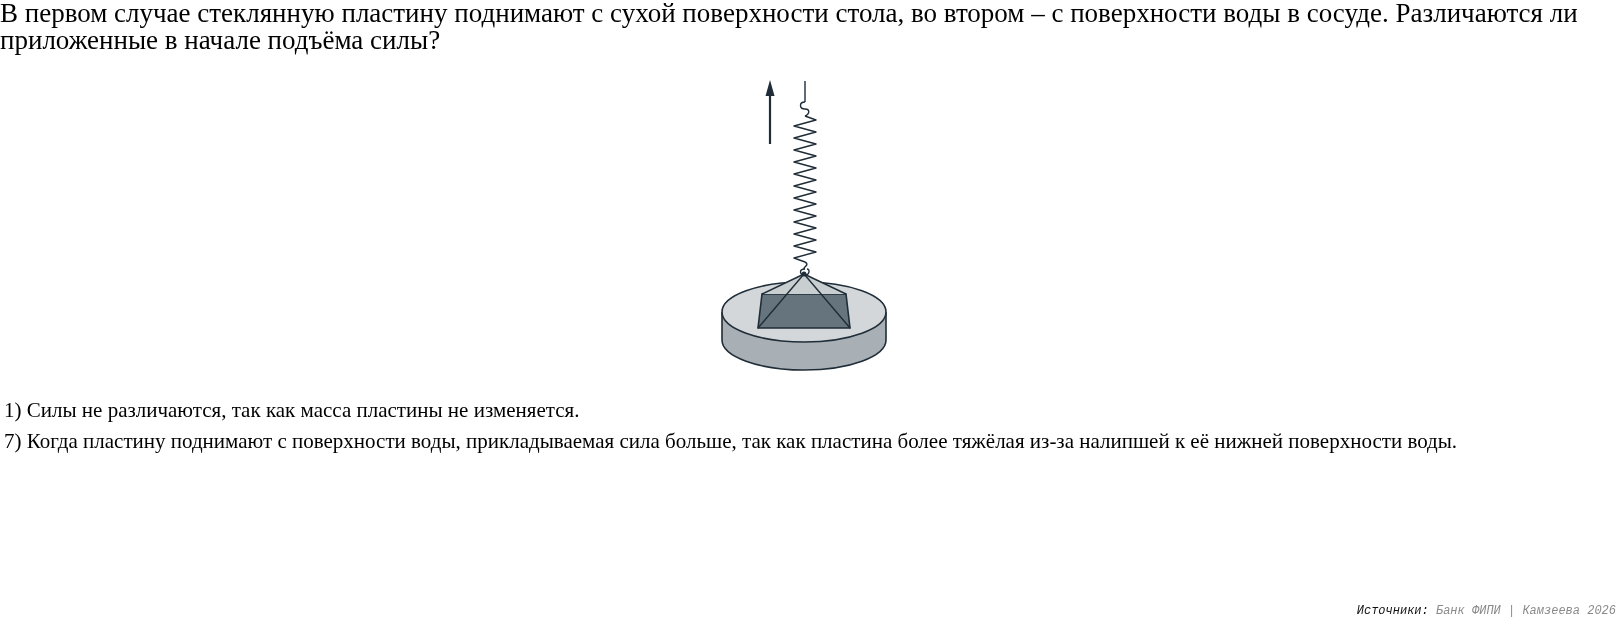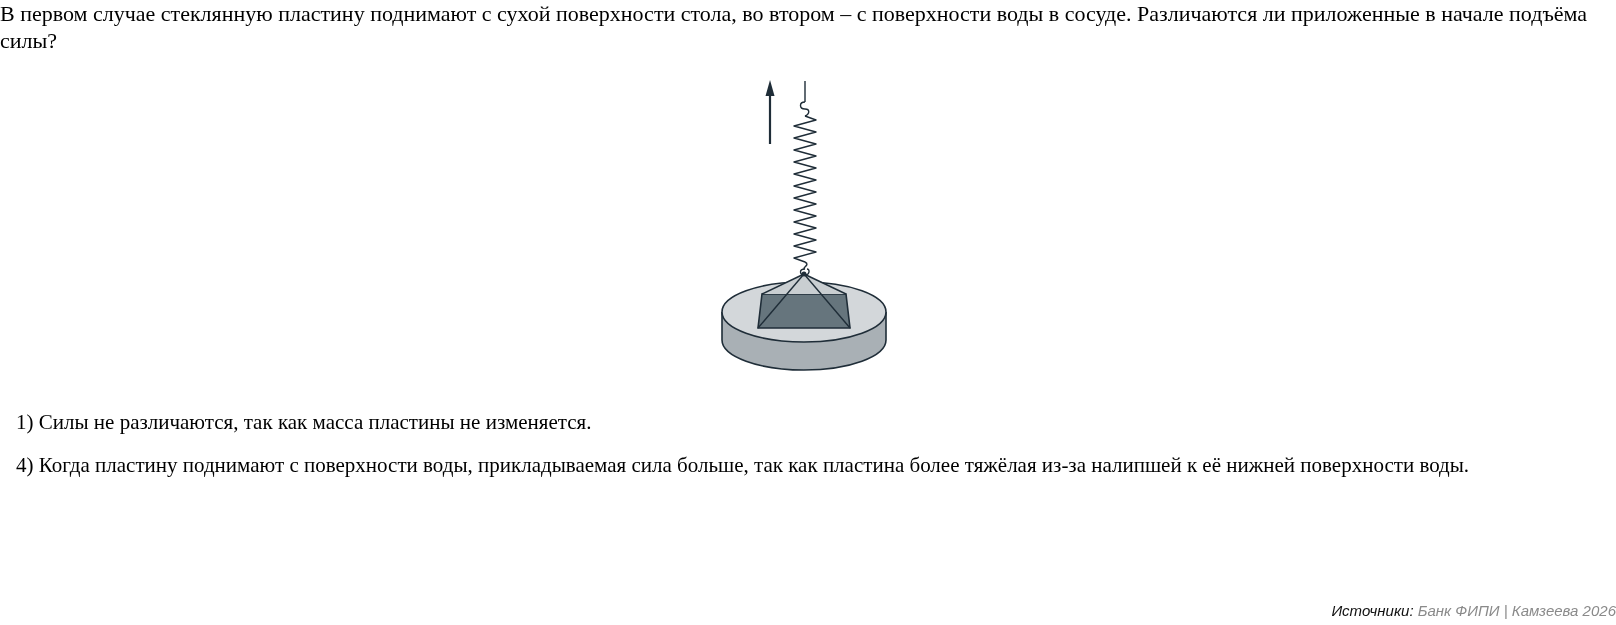--- a/index.html
+++ b/index.html
@@ -13,48 +13,48 @@
       position: relative;
       overflow: hidden;
       font-family: "Liberation Serif", serif;
       color: #000000;
     }
     .question {
       position: absolute;
       left: 0;
       top: 0;
       width: 1600px;
-      font-size: 22px;
+      font-size: 27px;
       line-height: 27px;
     }
     .figure {
       position: absolute;
       left: 715px;
       top: 76px;
       width: 190px;
       height: 310px;
     }
     .answers {
       position: absolute;
       left: 0;
       top: 393px;
       width: 1610px;
       font-size: 21px;
       line-height: 27px;
     }
     .answer {
-      margin: 16px;
+      margin: 4px;
     }
     .sources {
       position: absolute;
       right: 0;
       top: 601px;
-      font-family: Liberation Sans, sans-serif;
+      font-family: Liberation Mono, monospace;
       font-style: italic;
-      font-size: 15px;
+      font-size: 12px;
       line-height: 20px;
       white-space: nowrap;
     }
     .sources .label {
       color: #111111;
     }
     .sources .src {
       color: #8a8a8a;
     }
   </style>
@@ -93,18 +93,18 @@
       <line x1="89" y1="198" x2="135" y2="252" stroke="#1f2d38" stroke-width="1.4"></line>
       <line x1="89" y1="198" x2="47" y2="218" stroke="#1f2d38" stroke-width="1.4"></line>
       <line x1="89" y1="198" x2="131" y2="218" stroke="#1f2d38" stroke-width="1.4"></line>
       <circle cx="89" cy="198" r="2.5" fill="#1f2d38"></circle>
     </g>
   </svg>
 </div>
 
 <div class="answers">
   <p class="answer">1) Силы не различаются, так как масса пластины не изменяется.</p>
-  <p class="answer">4) Когда пластину поднимают с поверхности воды, прикладываемая сила больше, так как пластина более тяжёлая из-за налипшей к её нижней поверхности воды.</p>
+  <p class="answer">7) Когда пластину поднимают с поверхности воды, прикладываемая сила больше, так как пластина более тяжёлая из-за налипшей к её нижней поверхности воды.</p>
 </div>
 
 <div class="sources">
   <span class="label">Источники:</span><span class="src"> Банк ФИПИ | Камзеева 2026</span>
 </div>
 
 </body></html>

